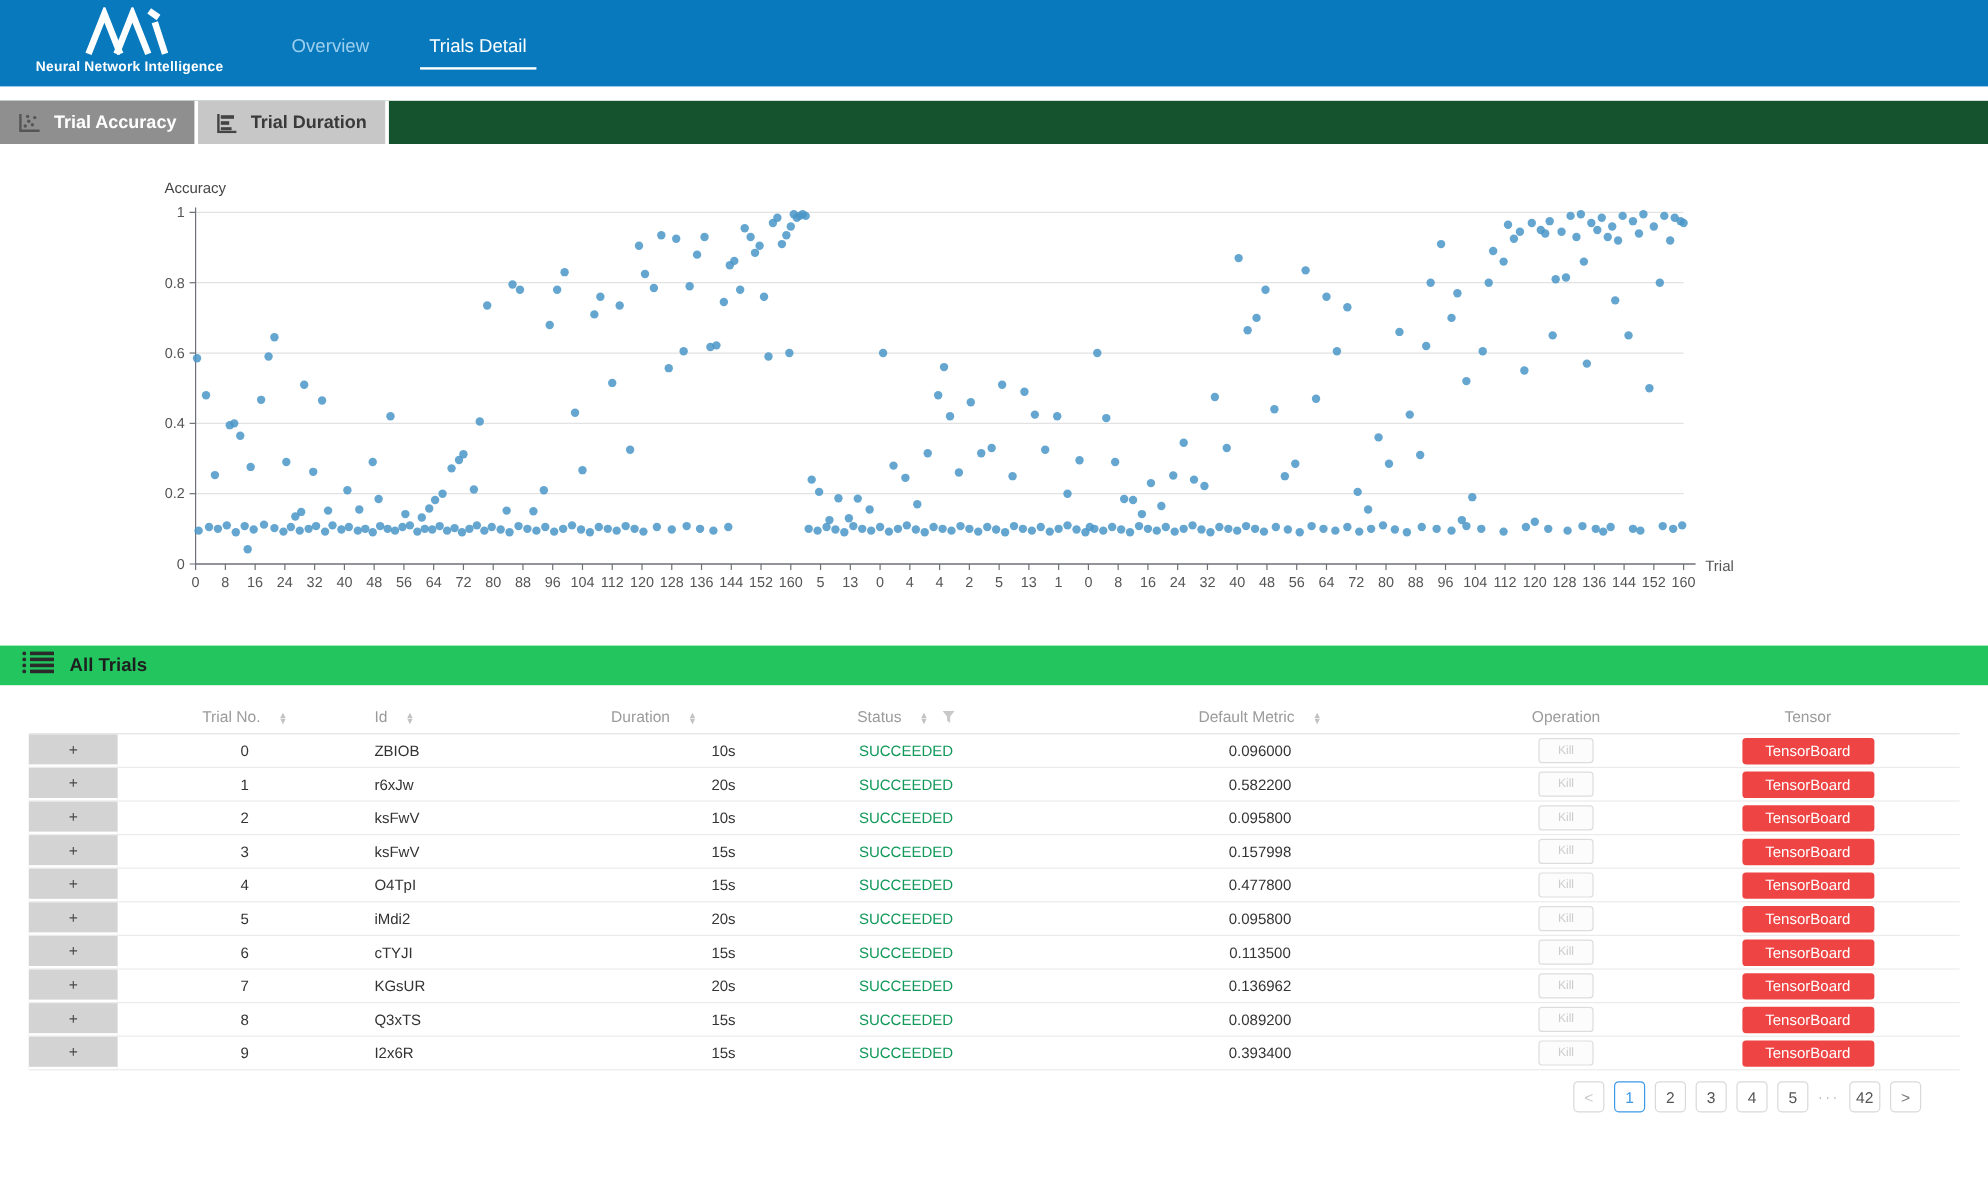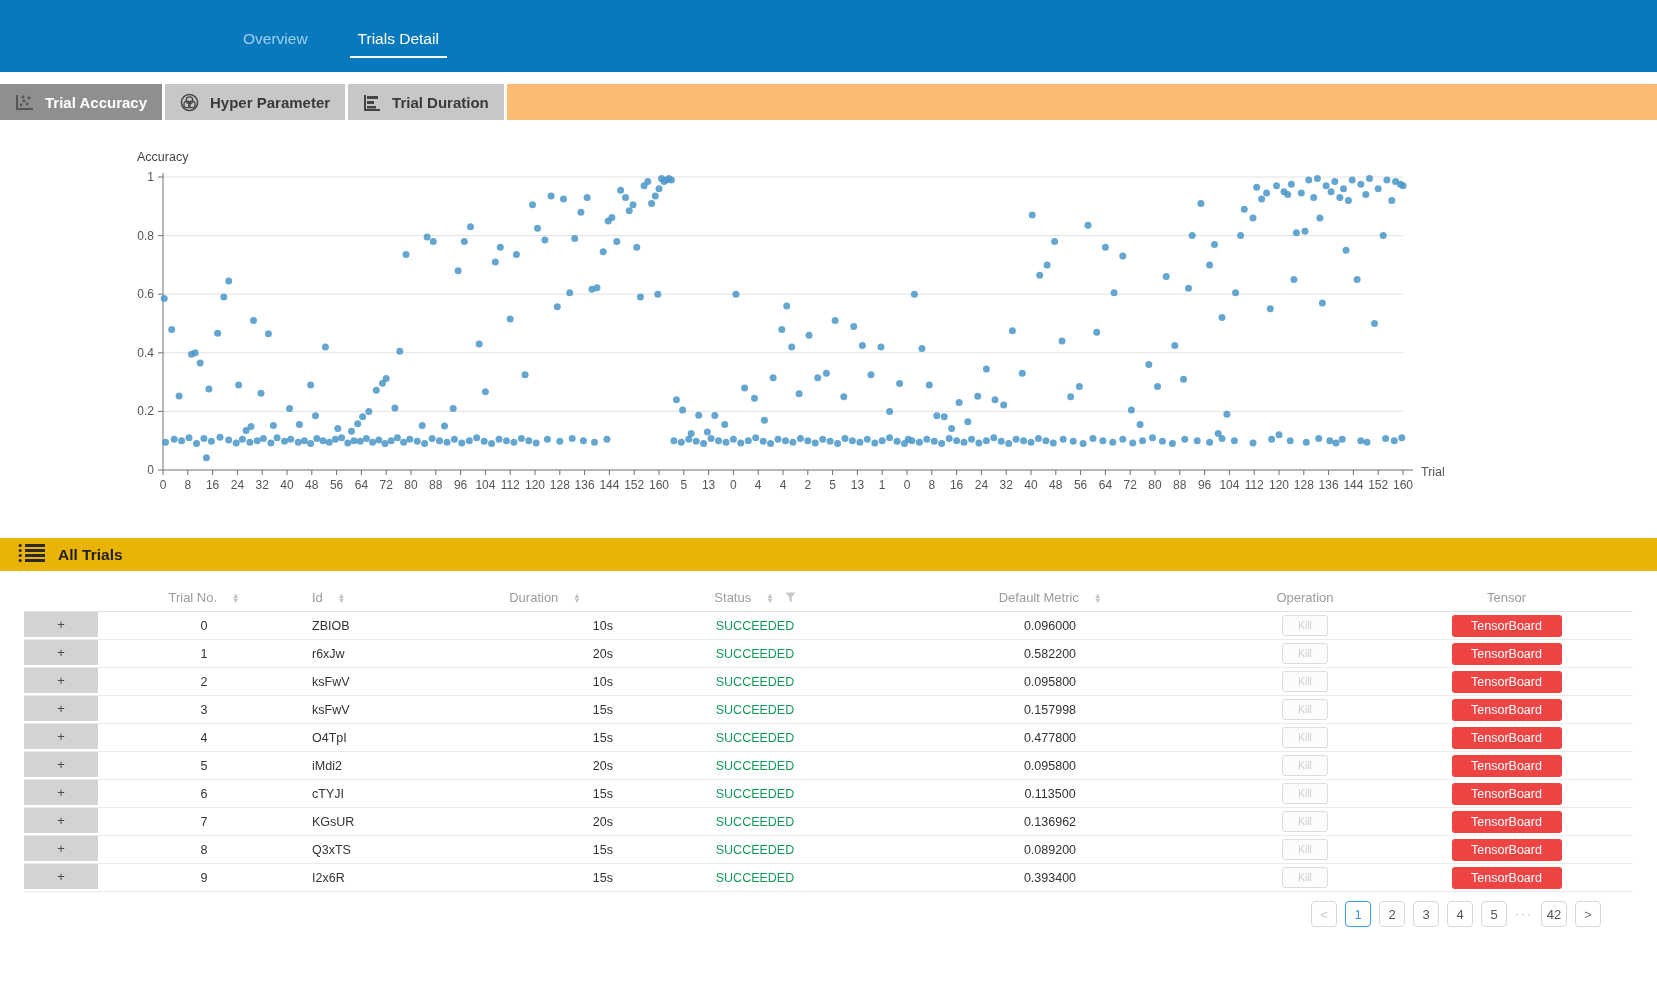--- a/index.html
+++ b/index.html
@@ -9,29 +9,29 @@
   }
   
   .topnav{position:absolute;left:0;top:0;width:1657px;height:72px;background:#0879bd;}
   .logo-block{position:absolute;left:28px;top:6px;width:160px;text-align:center;}
   .logo-mark{display:block;margin:0 auto;}
   .logo-text{color:#fff;font-size:11.5px;font-weight:bold;letter-spacing:.2px;margin-top:2px;white-space:nowrap;}
   .nav{position:absolute;left:235px;top:30px;display:flex;gap:34px;align-items:flex-start;}
   .nav-item{font-size:15.5px;color:#9ed0ee;cursor:pointer;padding:0 8px 8px 8px;}
   .nav-item.active{color:#fff;border-bottom:2px solid #fff;}
   
-  .tabstrip{position:absolute;left:0;top:84px;width:1657px;height:36px;background:#fdba74;display:flex;}
+  .tabstrip{position:absolute;left:0;top:84px;width:1657px;height:36px;background:#14532d;display:flex;}
   .tab{display:flex;align-items:center;gap:11px;padding:0 15px;font-size:15px;font-weight:600;
        color:#3a3a3a;background:#c7c7c7;border-right:3px solid #fff;cursor:pointer;white-space:nowrap;}
   .tab.active{background:#8f8f8f;color:#fff;}
   .tab .ticon{display:flex;align-items:center;}
   
   .chart-wrap{position:absolute;left:0;top:120px;width:1633px;height:418px;}
   
-  .section-bar{position:absolute;left:0;top:538px;width:1657px;height:33px;background:#eab308;
+  .section-bar{position:absolute;left:0;top:538px;width:1657px;height:33px;background:#22c55e;
        display:flex;align-items:center;gap:13px;padding-left:18px;box-sizing:border-box;
        font-size:15.5px;font-weight:bold;color:#1e1e1e;}
   
   .table{position:absolute;left:24px;top:584px;width:1609px;font-size:12.5px;}
   .thead,.trow{display:grid;grid-template-columns:74px 212px 140px 190px 230px 360px 150px 253px;align-items:center;}
   .thead{height:27px;color:#9b9b9b;font-size:13px;border-bottom:1px solid #e3e3e3;}
   .trow{height:27px;border-bottom:1px solid #ebebeb;}
   .cell{display:flex;align-items:center;justify-content:center;}
   .c-left{justify-content:flex-start;padding-left:2px;}
   .c-right{justify-content:flex-end;padding-right:27px;}
@@ -51,50 +51,50 @@
        font-family:inherit;cursor:pointer;}
   .page-btn.active{border-color:#3b99e8;color:#3b99e8;}
   .page-btn.prev{color:#c9c9c9;}
   .page-btn.next{color:#777;}
   .dots{border:none;background:none;color:#b5b5b5;letter-spacing:2px;font-size:12px;}
 </style>
 </head>
 <body>
 
 <div class="topnav">
+  <div class="logo-block">
+    <svg class="logo-mark" width="78" height="42" viewBox="0 0 100 54">
+      <g stroke="#ffffff" stroke-width="7" fill="none" stroke-linejoin="miter">
+        <path d="M6 50 L23 7 L40 50"></path>
+        <path d="M36 50 L53 7 L70 50"></path>
+        <path d="M77 16 L88 50"></path>
+        <path d="M71 4 L81 11"></path>
+      </g>
+    </svg>
+    <div class="logo-text">Neural Network Intelligence</div>
+  </div>
   <div class="nav" id="nav">
       <div class="nav-item">Overview</div>
       <div class="nav-item active">Trials Detail</div>
     </div>
 </div>
 
 <div class="tabstrip">
   <div class="tab active">
     <span class="ticon">
       <svg width="19" height="17" viewBox="0 0 19 17">
         <path d="M2 1 V15 H18" stroke="#555" stroke-width="2" fill="none"></path>
         <circle cx="6" cy="11" r="1.4" fill="#555"></circle>
           <circle cx="9" cy="7" r="1.4" fill="#555"></circle>
         <circle cx="12" cy="10" r="1.4" fill="#555"></circle>
           <circle cx="14" cy="4" r="1.4" fill="#555"></circle>
         <circle cx="8" cy="3" r="1.4" fill="#555"></circle>
       </svg>
     </span>
     <span>Trial Accuracy</span>
-  </div>
-  <div class="tab">
-    <span class="ticon">
-      <svg width="19" height="19" viewBox="0 0 20 20">
-        <circle cx="10" cy="10" r="8.5" stroke="#444" stroke-width="1.6" fill="none"></circle>
-        <circle cx="10" cy="7.5" r="3.4" stroke="#444" stroke-width="1.4" fill="none"></circle>
-        <circle cx="7.5" cy="12" r="3.4" stroke="#444" stroke-width="1.4" fill="none"></circle>
-        <circle cx="12.5" cy="12" r="3.4" stroke="#444" stroke-width="1.4" fill="none"></circle>
-      </svg>
-    </span>
-    <span>Hyper Parameter</span>
   </div>
   <div class="tab">
     <span class="ticon">
       <svg width="18" height="17" viewBox="0 0 18 17">
         <path d="M2 1 V16 H17" stroke="#444" stroke-width="2" fill="none"></path>
         <rect x="4" y="2" width="11" height="3" fill="#444"></rect>
         <rect x="4" y="7" width="7" height="3" fill="#444"></rect>
         <rect x="4" y="12" width="9" height="2.5" fill="#444"></rect>
       </svg>
     </span>

